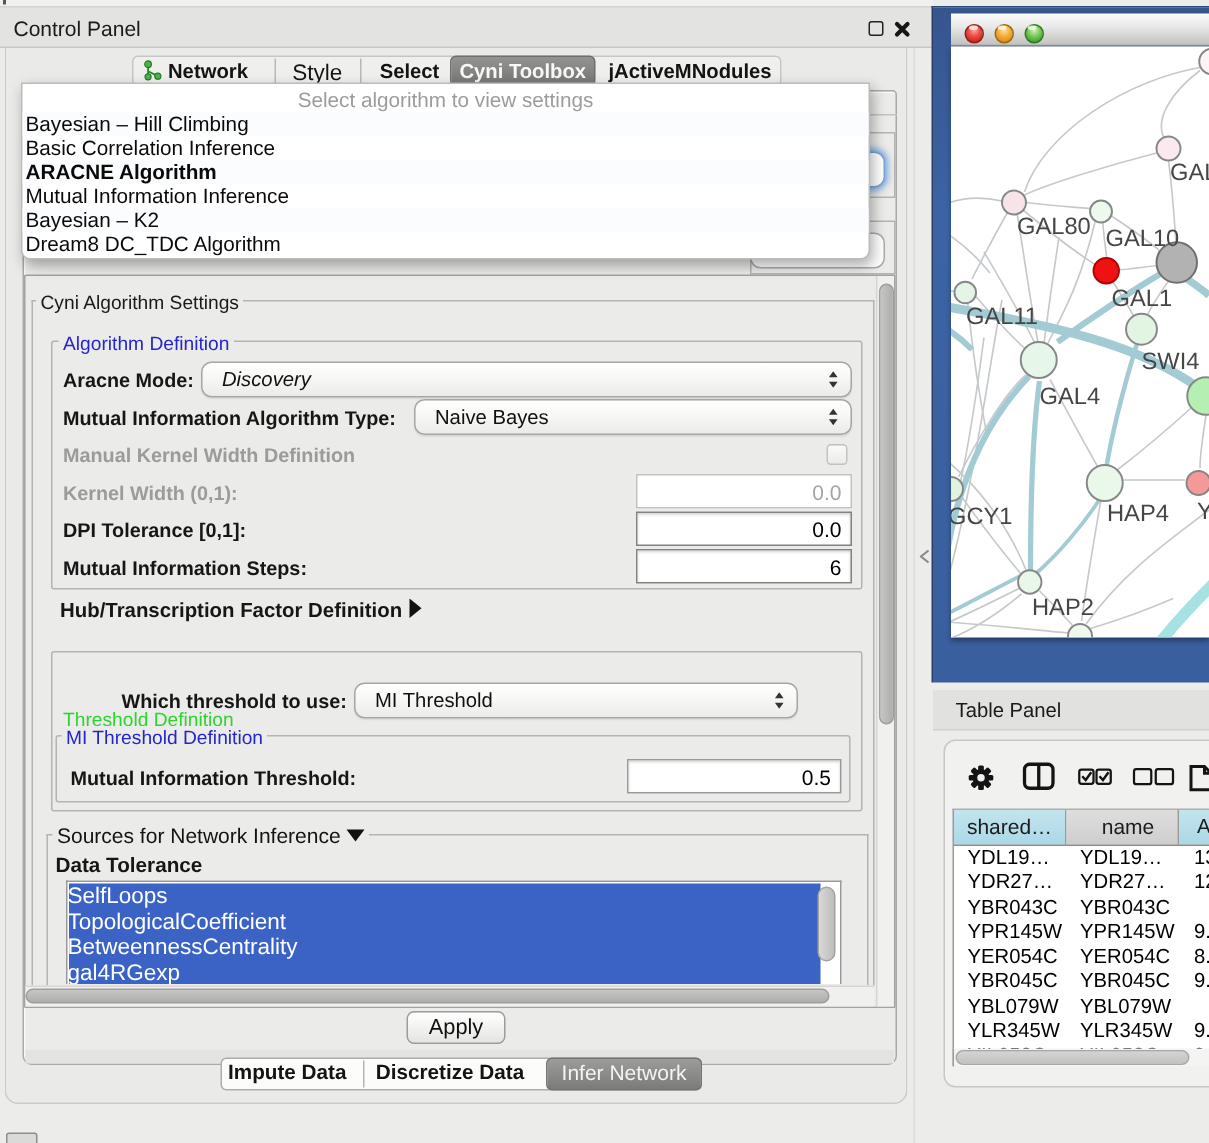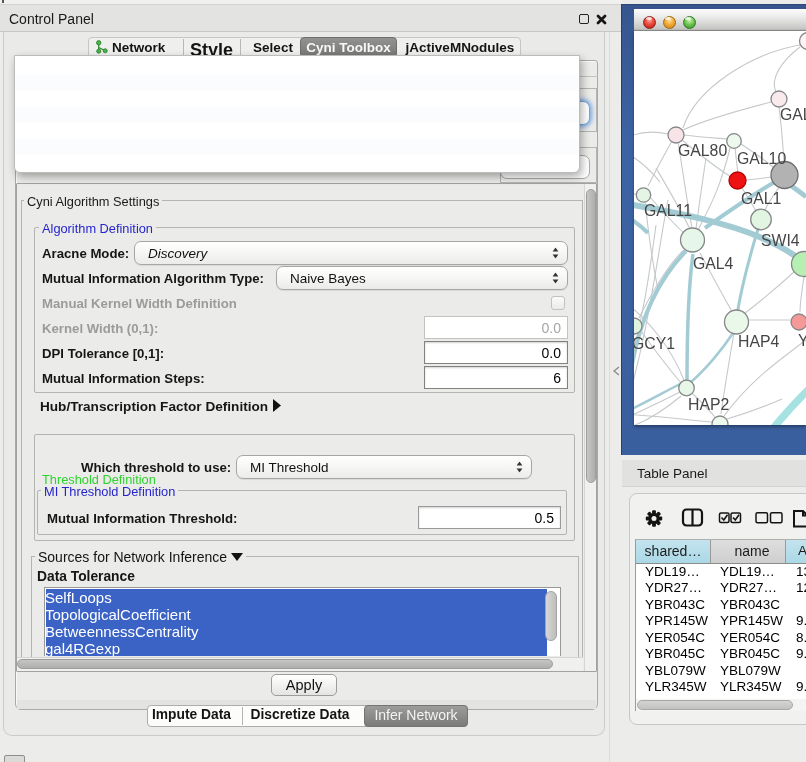--- a/index.html
+++ b/index.html
@@ -43,21 +43,21 @@
 <div class="abs" style="left:183px;top:39px;width:1px;height:17px;background:#b8b8b6;"></div>
 <div class="abs" style="left:240px;top:39px;width:1px;height:17px;background:#b8b8b6;"></div>
 <div class="abs" style="left:300px;top:37px;width:97px;height:21px;background:linear-gradient(#939391,#757573);border:1px solid #6e6e6c;border-radius:4px;box-sizing:border-box;"></div>
 <svg class="abs" style="left:95px;top:40px;" width="13" height="14" viewBox="0 0 14 15">
   <path d="M4 4 L4 11 M4 8 L10 11" stroke="#2a8a2a" stroke-width="1.3" fill="none"></path>
   <circle cx="4" cy="3" r="2.4" fill="#4cb24c" stroke="#1f7a1f" stroke-width="0.8"></circle>
   <circle cx="4" cy="12" r="2.2" fill="#4cb24c" stroke="#1f7a1f" stroke-width="0.8"></circle>
   <circle cx="11" cy="11.6" r="2.2" fill="#4cb24c" stroke="#1f7a1f" stroke-width="0.8"></circle>
 </svg>
 <div class="abs" style="left:112px;top:40px;width:114px;font-size:13.5px;font-weight:bold;color:#141414;">Network</div>
-<div class="abs" style="left:189px;top:40px;width:45px;font-size:18px;font-weight:bold;color:#141414;text-align:center;">Style</div>
+<div class="abs" style="left:189px;top:40px;width:45px;font-size:15px;font-weight:normal;color:#141414;text-align:center;">Style</div>
 <div class="abs" style="left:248px;top:40px;width:50px;font-size:13.5px;font-weight:bold;color:#141414;text-align:center;">Select</div>
 <div class="abs" style="left:300px;top:40px;width:97px;font-size:13.5px;font-weight:bold;color:#f8f8f8;text-align:center;">Cyni Toolbox</div>
 <div class="abs" style="left:400px;top:40px;width:120px;font-size:13.5px;font-weight:bold;color:#141414;text-align:center;">jActiveMNodules</div>
 
 <div class="abs" style="left:520px;top:76px;width:78px;height:1px;background:#c2c2c0;"></div>
 <div class="abs" style="left:500px;top:88px;width:95px;height:42px;border:1px solid #b4b4b2;"></div>
 <div class="abs" style="left:500px;top:101px;width:88px;height:22px;border-radius:7px;background:#fff;border:1px solid #7aa4d2;box-shadow:0 0 4px 2px rgba(90,150,220,0.75);"></div>
 <div class="abs" style="left:500px;top:147px;width:95px;height:34px;border:1px solid #b4b4b2;"></div>
 <div class="abs" style="left:500px;top:155px;width:88px;height:22px;border-radius:7px;background:#fff;border:1px solid #aaaaa8;"></div>
 
@@ -153,20 +153,22 @@
 <div class="abs" style="left:242px;top:707px;width:1px;height:18px;background:#b4b4b2;"></div>
 <div class="abs" style="left:364px;top:705px;width:104px;height:22px;background:linear-gradient(#9c9c9a,#7b7b79);border:1px solid #747472;border-radius:4px;box-sizing:border-box;"></div>
 <div class="abs" style="left:144px;top:707px;width:95px;font-size:13.8px;font-weight:bold;color:#141414;text-align:center;">Impute Data</div>
 <div class="abs" style="left:239px;top:707px;width:122px;font-size:13.8px;font-weight:bold;color:#141414;text-align:center;">Discretize Data</div>
 <div class="abs" style="left:364px;top:707px;width:104px;font-size:14px;font-weight:normal;color:#f4f4f2;text-align:center;">Infer Network</div>
 
 <div class="abs" style="left:14px;top:55px;width:566px;height:118px;background:#ffffff;border:1px solid #bcbcba;border-radius:0 0 6px 6px;box-sizing:border-box;box-shadow:2px 4px 9px rgba(0,0,0,0.32);">
   <div style="position:absolute;left:0;top:19px;width:100%;height:16px;background:#fafcfd;"></div>
   <div style="position:absolute;left:0;top:51px;width:100%;height:16px;background:#fafcfd;"></div>
   <div style="position:absolute;left:0;top:83px;width:100%;height:16px;background:#fafcfd;"></div>
+  <div style="position:absolute;left:0;top:3px;width:100%;text-align:center;font-size:13.8px;color:#9c9c9a;">Select algorithm to view settings</div>
+  <div style="position:absolute;left:2px;top:19px;font-size:13.8px;color:#0a0a0a;line-height:16px;white-space:nowrap;">Bayesian – Hill Climbing<br>Basic Correlation Inference<br><b>ARACNE Algorithm</b><br>Mutual Information Inference<br>Bayesian – K2<br>Dream8 DC_TDC Algorithm</div>
 </div>
 
 <div class="abs" style="left:4px;top:755px;width:19px;height:14px;background:#dadad8;border:1.5px solid #8e8e8c;border-radius:2px;"></div>
 
 <div class="abs" style="left:609px;top:32px;width:1px;height:730px;background:#dcdcda;"></div>
 <svg class="abs" style="left:613px;top:366px;" width="7" height="10" viewBox="0 0 7 10">
     <path d="M6 1 L1 5 L6 9" stroke="#8a8a88" stroke-width="1.4" fill="none"></path>
   </svg>
 
 <div class="abs" style="left:621px;top:4px;width:185px;height:451px;background:linear-gradient(#36558d,#3c63a4 30%,#3a5f9e);border-left:1px solid #273f6a;border-top:1px solid #2c4675;box-sizing:border-box;"></div>

